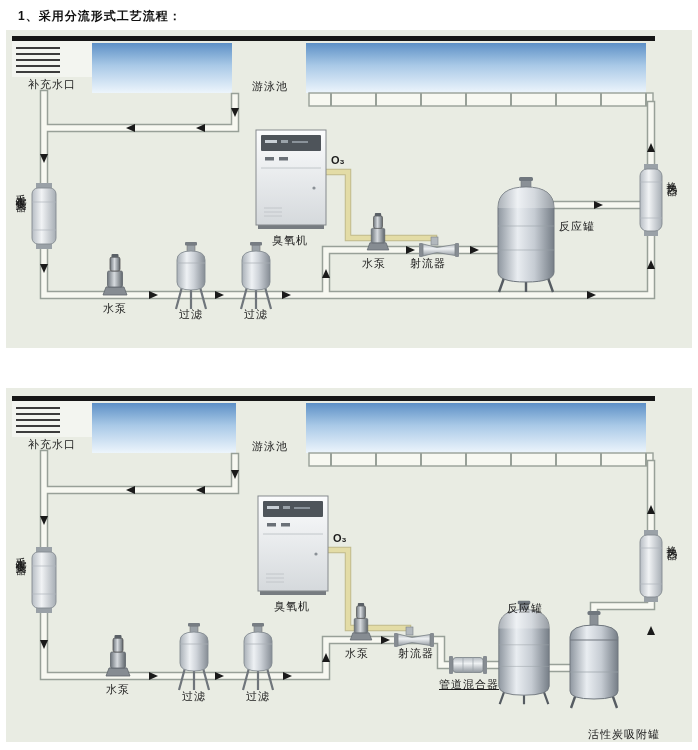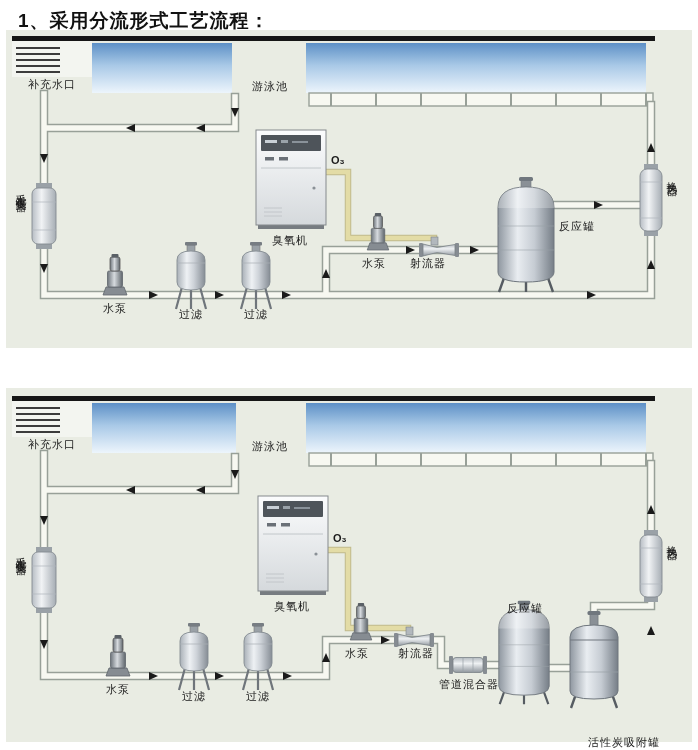--- a/index.html
+++ b/index.html
@@ -1,18 +1,18 @@
 <!DOCTYPE html>
 <html><head>
 <meta charset="utf-8">
 <style>
   html,body{margin:0;padding:0;background:#ffffff;}
   #stage{position:relative;width:698px;height:750px;background:#ffffff;overflow:hidden;
          font-family:"Liberation Sans","DejaVu Sans",sans-serif;}
-  .sec-title{position:absolute;left:18px;font-size:19px;font-weight:bold;color:#111;
+  .sec-title{position:absolute;left:18px;font-size:12px;font-weight:bold;color:#111;
              letter-spacing:1px;white-space:nowrap;}
   .panel{position:absolute;left:6px;width:566px;background:#e9ece3;}
   .panel svg{position:absolute;left:0;top:0;}
   .lbl{position:absolute;font-size:11px;color:#1b1b1b;white-space:nowrap;letter-spacing:1px;z-index:5;}
   .vlbl{writing-mode:vertical-rl;text-orientation:upright;letter-spacing:2px;}
   .o3{font-weight:bold;font-size:11px;letter-spacing:0;}
 </style>
 </head>
 <body>
 
@@ -249,19 +249,19 @@
     <span class="lbl" style="left:22px;top:49px;">补充水口</span>
     <span class="lbl" style="left:246px;top:51px;">游泳池</span>
     <span class="lbl vlbl" style="left:7px;top:160px;">毛发收集器</span>
     <span class="lbl" style="left:268px;top:211px;">臭氧机</span>
     <span class="lbl o3" style="left:327px;top:144px;">O₃</span>
     <span class="lbl" style="left:100px;top:294px;">水泵</span>
     <span class="lbl" style="left:176px;top:301px;">过滤</span>
     <span class="lbl" style="left:240px;top:301px;">过滤</span>
     <span class="lbl" style="left:339px;top:258px;">水泵</span>
     <span class="lbl" style="left:392px;top:258px;">射流器</span>
-    <span class="lbl" style="left:433px;top:289px;">管道混合器</span>
+    <span class="lbl" style="left:433px;top:289px;text-decoration:underline;">管道混合器</span>
     <span class="lbl" style="left:501px;top:213px;">反应罐</span>
-    <span class="lbl" style="left:582px;top:339px;margin-top:8px;">活性炭吸附罐</span>
+    <span class="lbl" style="left:582px;top:339px;">活性炭吸附罐</span>
     <span class="lbl vlbl" style="left:658px;top:149px;">换热器</span>
   </div>
 
 </div>
 
 </body></html>

